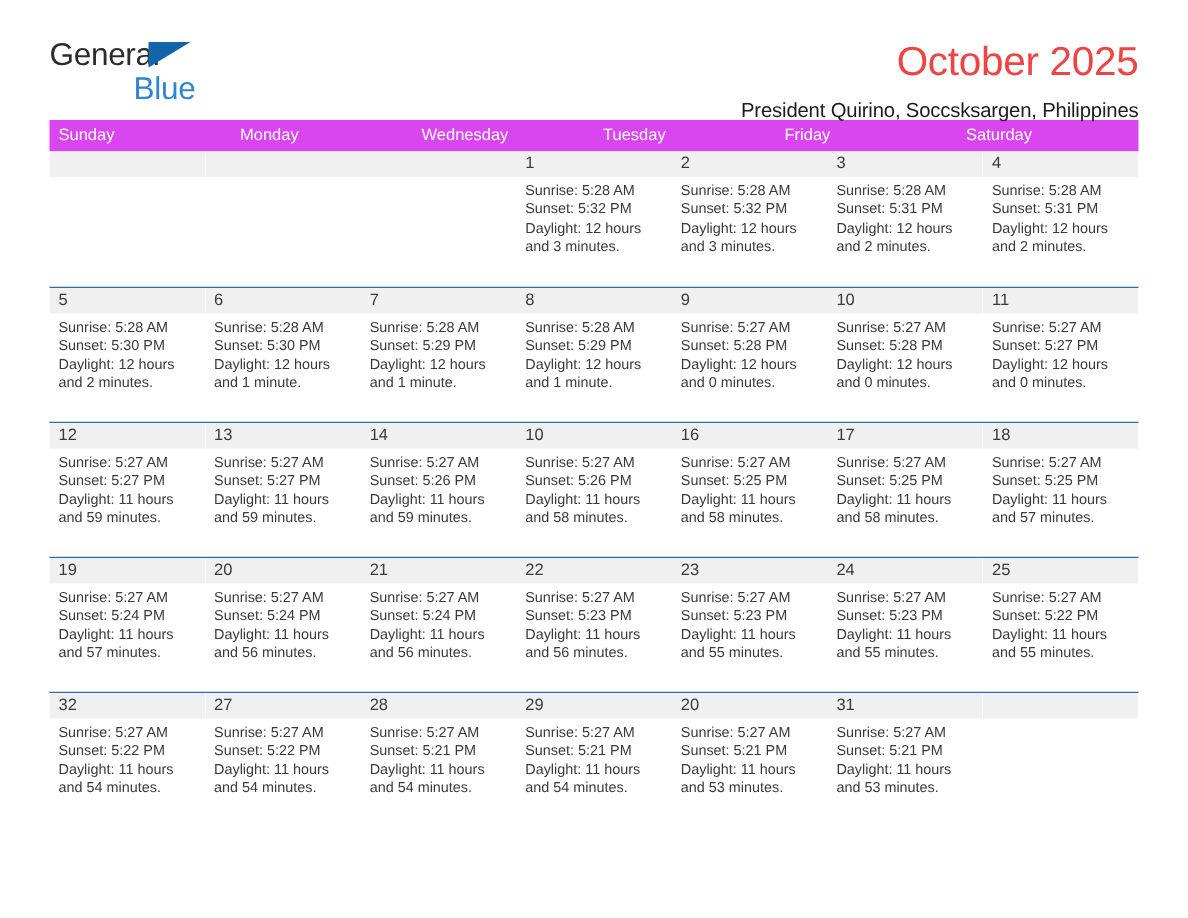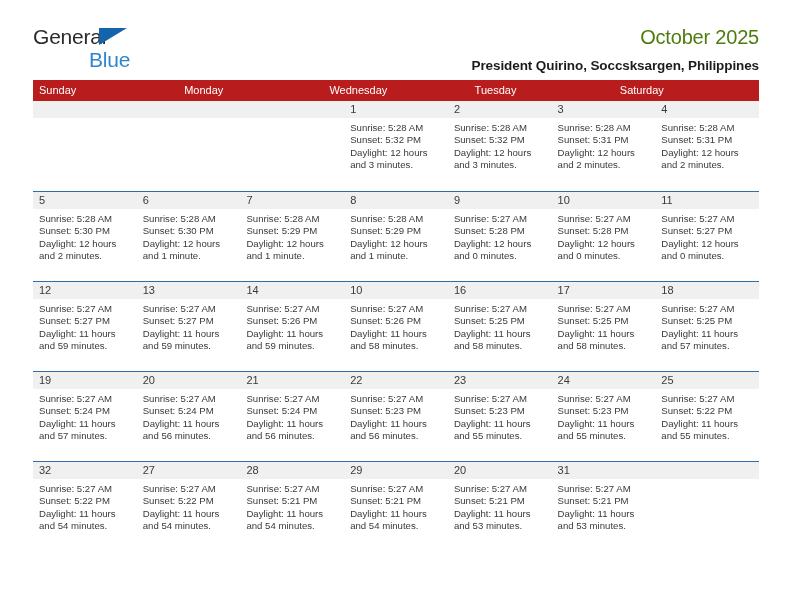--- a/index.html
+++ b/index.html
@@ -48,42 +48,42 @@
     color: #2f86d0;
     margin-left: 56px;
     margin-top: 1px;
     letter-spacing: -0.2px;
   }
   .title-wrap {
     text-align: right;
     padding-top: 4px;
   }
   .cal-title {
-    font-size: 20px;
+    font-size: 27px;
     font-weight: normal;
-    color: #4d7c0f;
+    color: #ef4444;
     line-height: 1.15;
     letter-spacing: -0.2px;
   }
   .cal-subtitle {
     font-size: 13.5px;
-    font-weight: bold;
+    font-weight: normal;
     color: #1c1c1c;
     margin-top: 9px;
     letter-spacing: -0.1px;
   }
 
   
   .calendar {
     margin-top: 10px;
     width: 726px;
   }
   .weekday-row {
     display: flex;
-    background: #b91c1c;
+    background: #d946ef;
     height: 21px;
   }
   .weekday {
     flex: 1 1 0;
     color: #ffffff;
     font-size: 11px;
     line-height: 21px;
     padding-left: 6px;
     white-space: nowrap;
   }
@@ -133,20 +133,21 @@
       <div class="cal-subtitle">President Quirino, Soccsksargen, Philippines</div>
     </div>
   </div>
 
   <div class="calendar">
     <div class="weekday-row">
       <div class="weekday">Sunday</div>
       <div class="weekday">Monday</div>
       <div class="weekday">Wednesday</div>
       <div class="weekday">Tuesday</div>
+      <div class="weekday">Friday</div>
       <div class="weekday">Saturday</div>
     </div>
     <div id="weeks-container">
         <div class="week-row">
           <div class="day-cell empty">
             <div class="date-strip"></div>
           </div>
           <div class="day-cell empty">
             <div class="date-strip"></div>
           </div>

